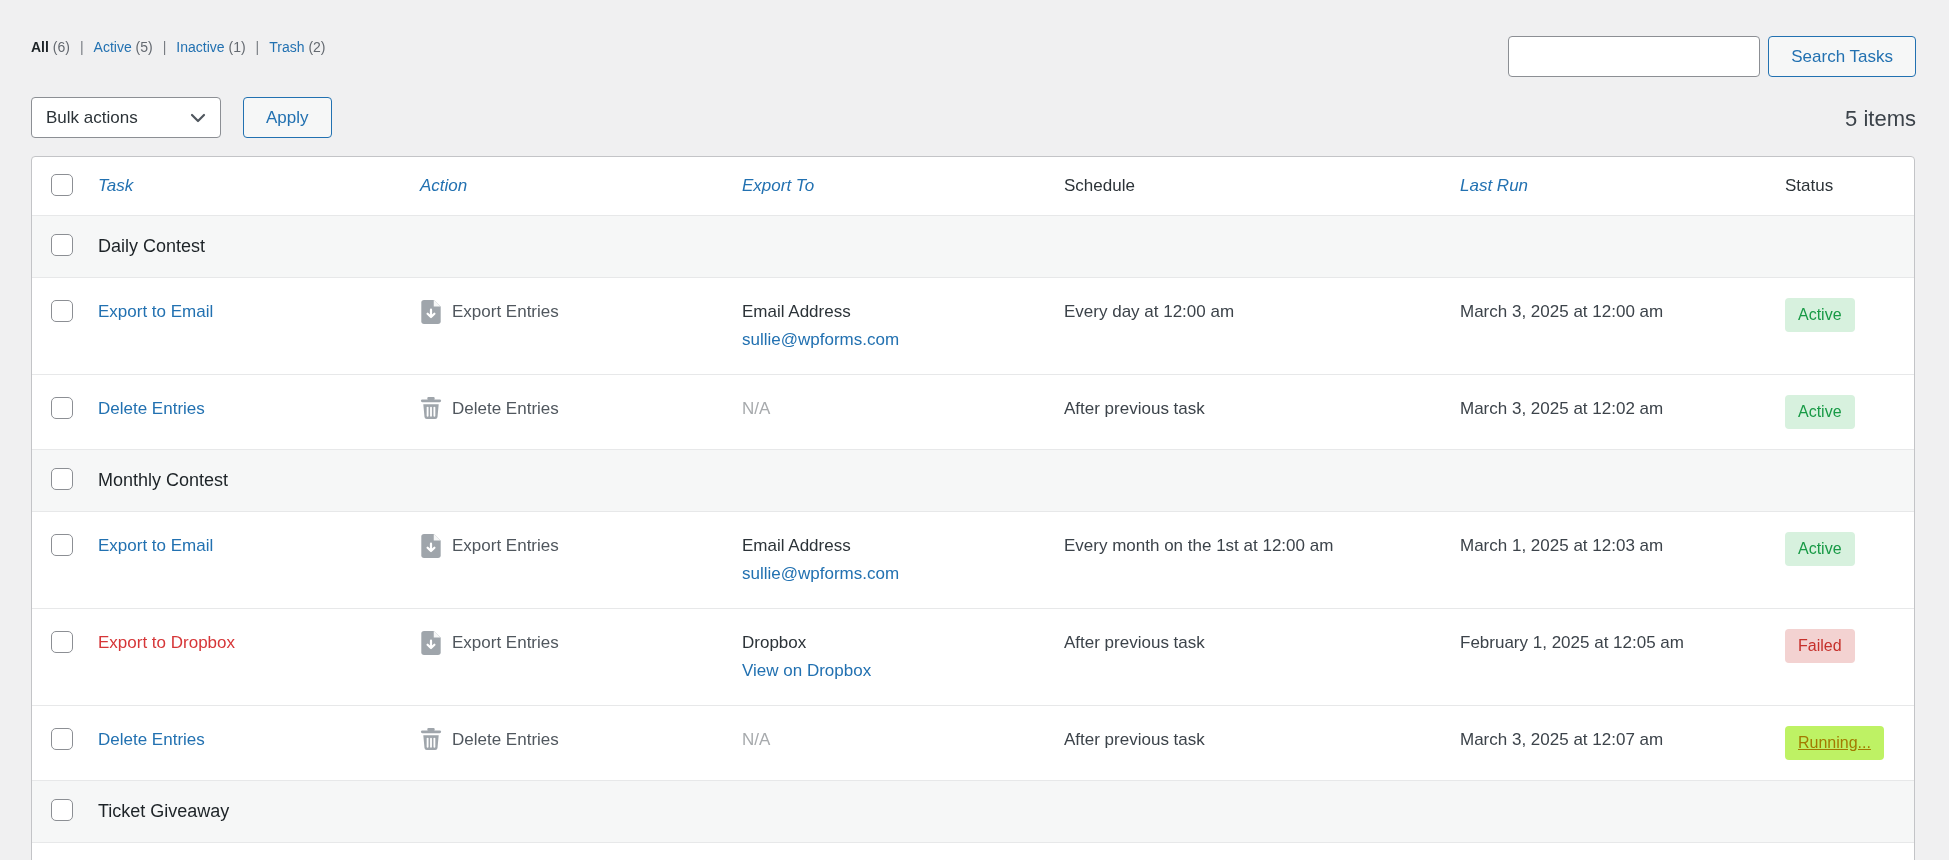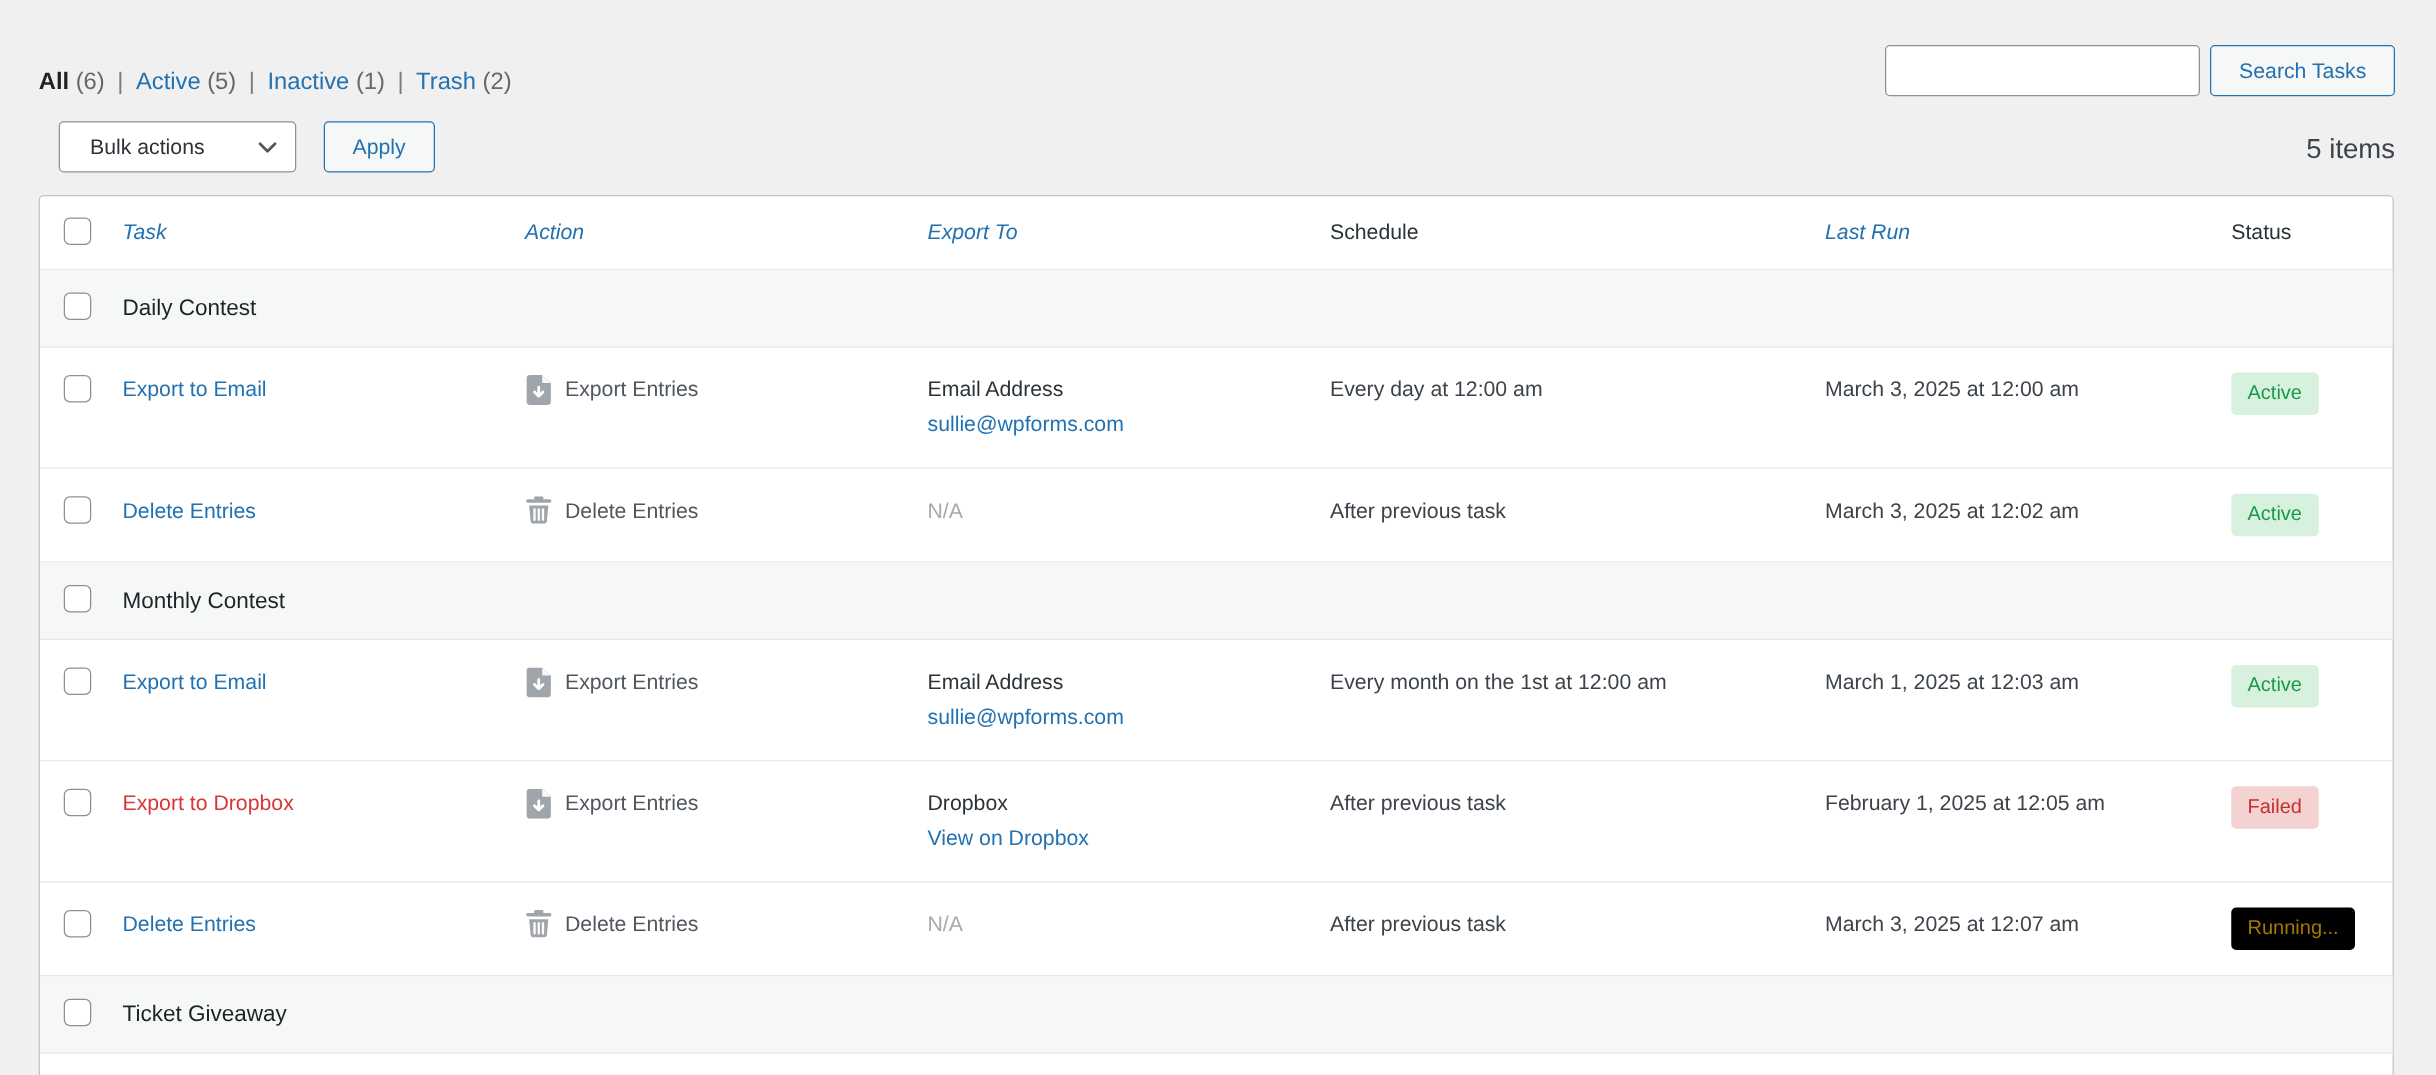--- a/index.html
+++ b/index.html
@@ -1,37 +1,37 @@
 <!DOCTYPE html>
 <html><head>
 <meta charset="utf-8">
 <style>
   * { margin:0; padding:0; box-sizing:border-box; }
   html,body { background:#f0f0f1; }
   body { font-family:"Liberation Sans", sans-serif; color:#2c3338; }
   .page { position:relative; width:1949px; height:860px; overflow:hidden; background:#f0f0f1; }
 
   
-  .filters { position:absolute; left:31px; top:55px; font-size:19px; color:#646970; }
+  .filters { position:absolute; left:31px; top:39px; font-size:14px; color:#646970; }
   .filters .sep { margin:0 10px; color:#787c82; }
   .filter-link { color:#2271b1; text-decoration:none; cursor:pointer; }
   .filter-link.current { color:#1d2327; font-weight:bold; }
   .filter-count { color:#646970; }
 
   .search-area { position:absolute; top:36px; right:33px; display:flex; align-items:stretch; }
   .search-input { width:252px; height:41px; border:1px solid #8c8f94; border-radius:4px; background:#fff;
                   font-size:17px; padding:0 10px; font-family:"Liberation Sans", sans-serif; }
   .btn-secondary { margin-left:8px; height:41px; padding:0 22px; background:#f6f7f7; border:1px solid #2271b1;
                    border-radius:4px; color:#2271b1; font-size:17px; cursor:pointer;
                    font-family:"Liberation Sans", sans-serif; }
 
   .bulk-area { position:absolute; left:31px; top:97px; display:flex; align-items:stretch; }
   .bulk-select { position:relative; width:190px; height:41px; background:#fff; border:1px solid #8c8f94;
                  border-radius:4px; font-size:17px; color:#2c3338; display:flex; align-items:center;
-                 padding:0 24px; cursor:pointer;margin-left:16px; }
+                 padding:0 14px; cursor:pointer; }
   .bulk-select .chev { position:absolute; right:14px; top:13px; }
   .apply-btn { margin-left:22px; }
 
   .items-count { position:absolute; right:33px; top:106px; font-size:22px; color:#3c434a; }
 
   
   .table-wrap { position:absolute; left:31px; top:156px; width:1884px; background:#fff;
                 border:1px solid #c3c4c7; border-radius:4px 4px 0 0; }
   table { width:100%; border-collapse:collapse; table-layout:fixed; font-size:17px; }
   col.c-cb { width:52px; } col.c-task { width:322px; } col.c-action { width:322px; }
@@ -62,21 +62,21 @@
   .action-icon { width:22px; margin-right:10px; flex:0 0 auto; padding-top:2px; }
   .export-main { color:#2c3338; }
   .export-main.na { color:#a7aaad; }
   .sub-link { color:#2271b1; text-decoration:none; cursor:pointer; display:inline-block; }
   .sched-cell { color:#3c434a; }
   .lastrun-cell { color:#3c434a; }
 
   .badge { display:inline-block; font-size:16px; line-height:1; padding:9px 13px; border-radius:4px; }
   .badge.active   { background:#d7f1de; color:#189a46; }
   .badge.failed   { background:#f3d2d1; color:#c6302b; }
-  .badge.running  { background:#000000; color:#a27a00; }
+  .badge.running  { background:#bef264; color:#a27a00;text-decoration:underline; }
 </style>
 </head>
 <body>
 
 <svg width="0" height="0" style="position:absolute">
   <defs>
     <g id="i-file-export">
       <path fill="#9fa5ab" d="M3 0h10.5l7.5 7v16a3 3 0 0 1-3 3H3a3 3 0 0 1-3-3V3a3 3 0 0 1 3-3z"></path>
       <path fill="#f6f7f7" d="M13.5 0l7.5 7h-7.5z"></path>
       <path fill="none" stroke="#fff" stroke-width="2.4" stroke-linecap="round" stroke-linejoin="round" d="M10.5 10.5v7.5M6.8 14.8l3.7 3.7 3.7-3.7"></path>

